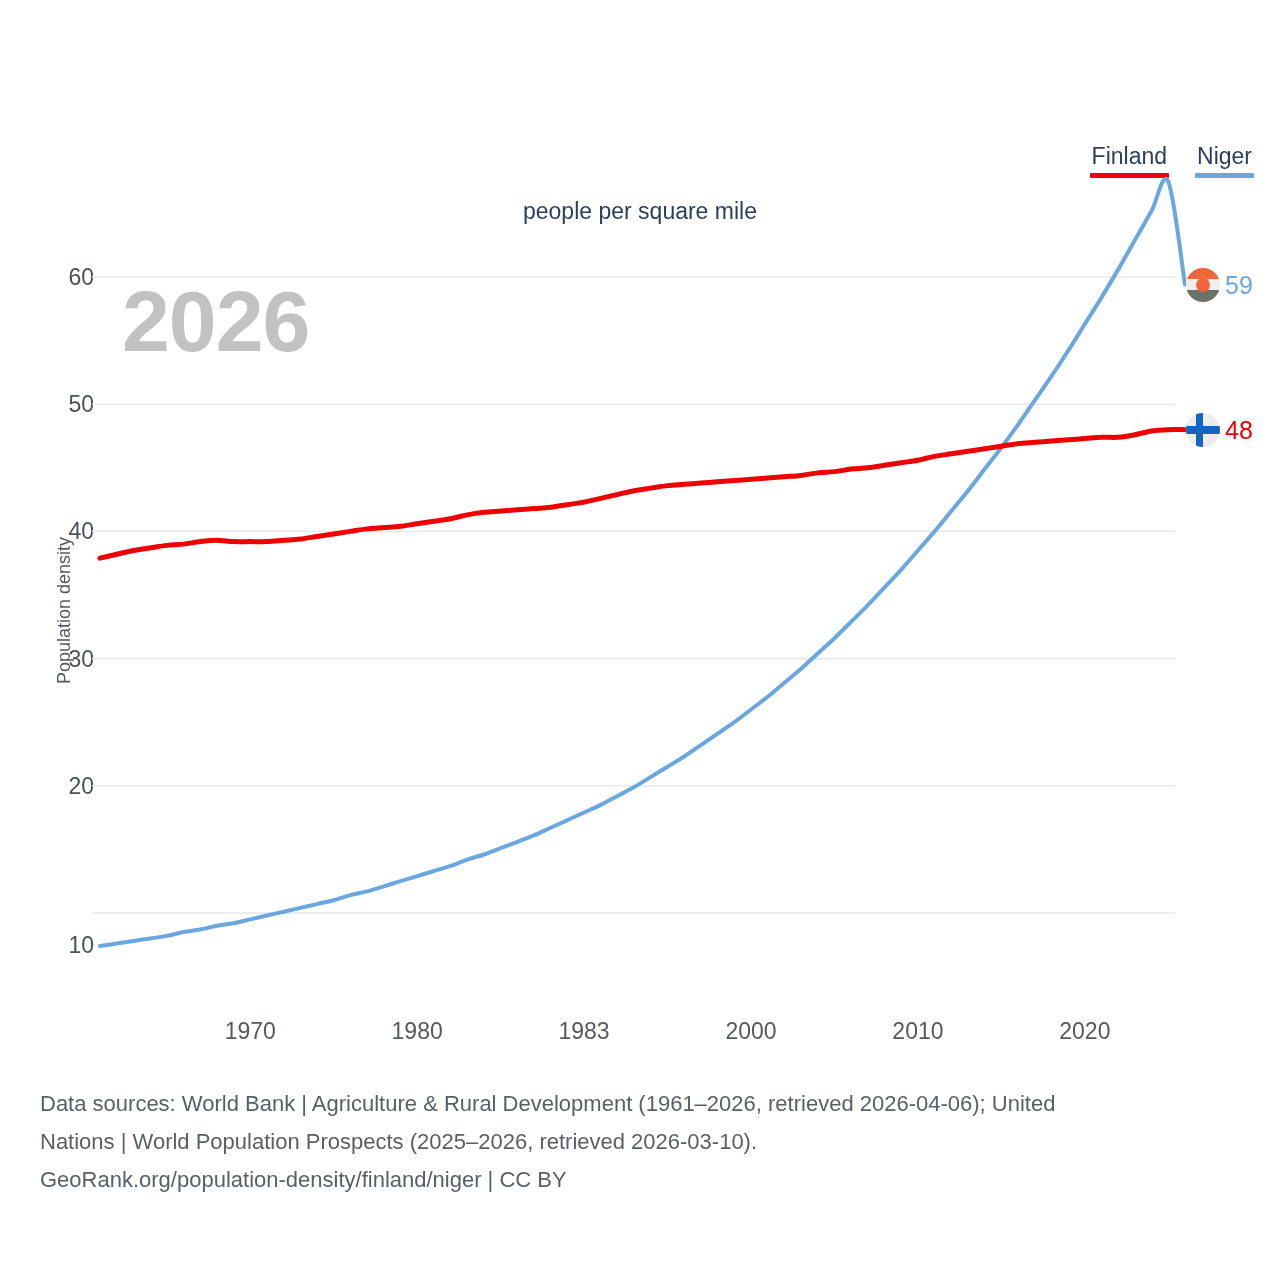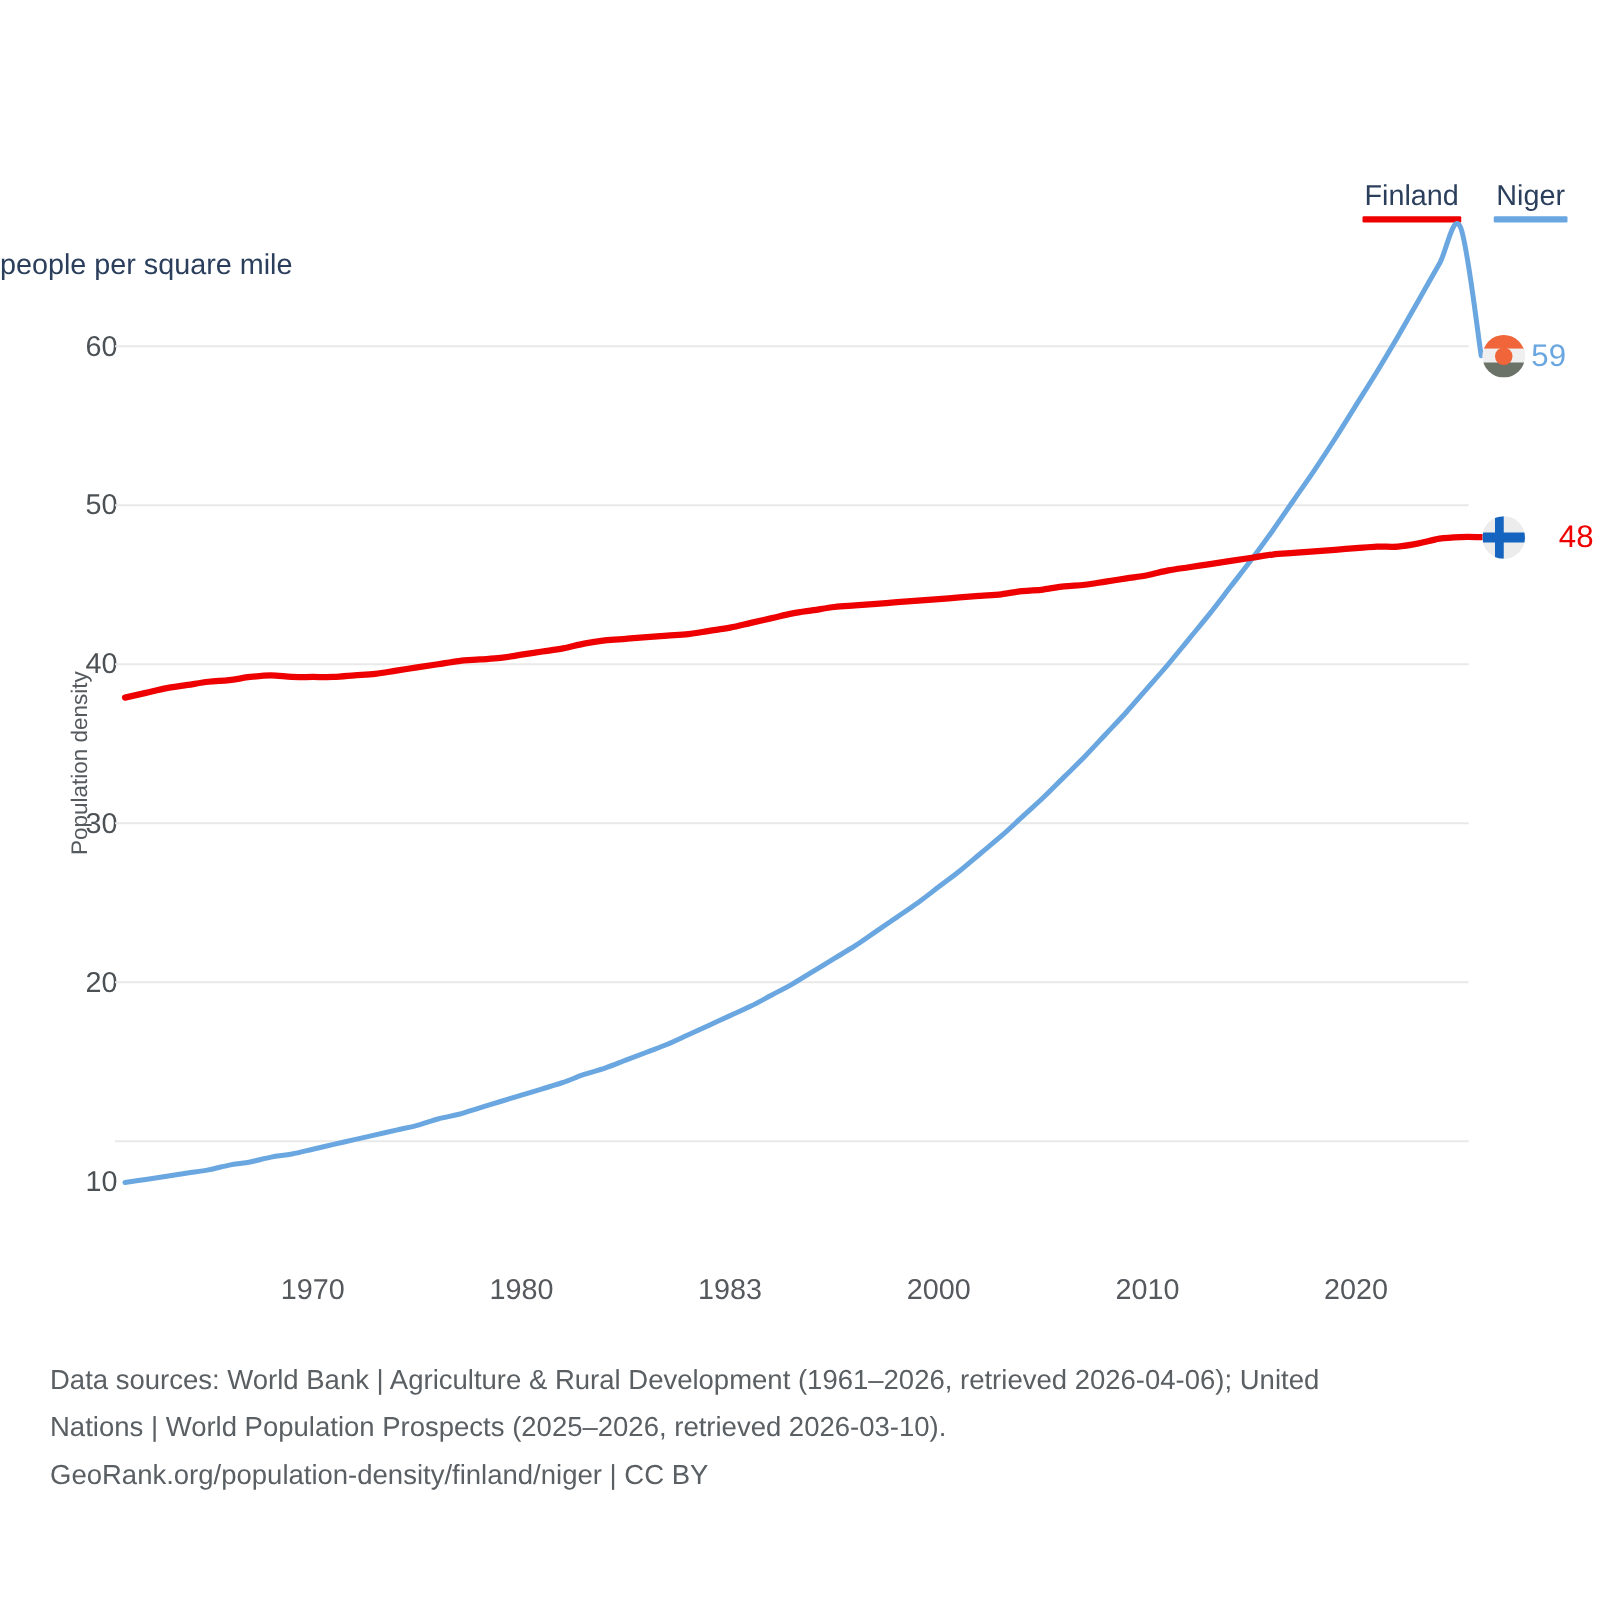--- a/index.html
+++ b/index.html
@@ -53,20 +53,21 @@
   .legend-rule {
     height: 5px;
     margin-top: 4px;
     border-radius: 1px;
   }
   .subtitle {
     position: absolute;
     left: 0;
     top: 198px;
     width: 1280px;
+    text-align: center;
     font-size: 23px;
     color: #2b3f5c;
   }
   .axis-y-title {
     position: absolute;
     left: -46px;
     top: 600px;
     width: 220px;
     transform: rotate(-90deg);
     transform-origin: center center;
@@ -159,20 +160,21 @@
       <div class="legend-rule" id="rule-finland" style="background: rgb(238, 0, 0);"></div>
     </div>
     <div class="legend-item">
       <div class="legend-label">Niger</div>
       <div class="legend-rule" id="rule-niger" style="background: rgb(106, 167, 224);"></div>
     </div>
   </div>
 
   <div class="subtitle">people per square mile</div>
 
+  <div class="watermark">2026</div>
 
   <div class="axis-y-title">Population density</div>
 
   <div class="ytick-wrap" id="yticks">
       <div class="ytick" style="top: 913px; margin-top: 32px;">10</div>
       <div class="ytick" style="top: 785.8px;">20</div>
       <div class="ytick" style="top: 658.6px;">30</div>
       <div class="ytick" style="top: 531.4px;">40</div>
       <div class="ytick" style="top: 404.2px;">50</div>
       <div class="ytick" style="top: 277px;">60</div>
@@ -203,21 +205,21 @@
       <div class="flag-ne-bot"></div>
       <div class="flag-ne-circ"></div>
   </div>
   <div class="endlabel" id="label-niger" style="left: 1225px; top: 284.632px; color: rgb(106, 167, 224);">59</div>
 
   <div class="flag" id="flag-finland" style="left: 1203px; top: 429.64px;">
     <div class="flag-fi-bg"></div>
       <div class="flag-fi-h"></div>
       <div class="flag-fi-v"></div>
   </div>
-  <div class="endlabel" id="label-finland" style="left: 1225px; top: 429.64px; color: rgb(238, 0, 0); margin-left: 22px;">48</div>
+  <div class="endlabel" id="label-finland" style="left: 1225px; top: 429.64px; color: rgb(238, 0, 0);">48</div>
 
   <div class="footer">
     <div>Data sources: World Bank | Agriculture &amp; Rural Development (1961–2026, retrieved 2026-04-06); United</div>
     <div>Nations | World Population Prospects (2025–2026, retrieved 2026-03-10).</div>
     <div>GeoRank.org/population-density/finland/niger | CC BY</div>
   </div>
 
 </div>
 
 </body></html>

